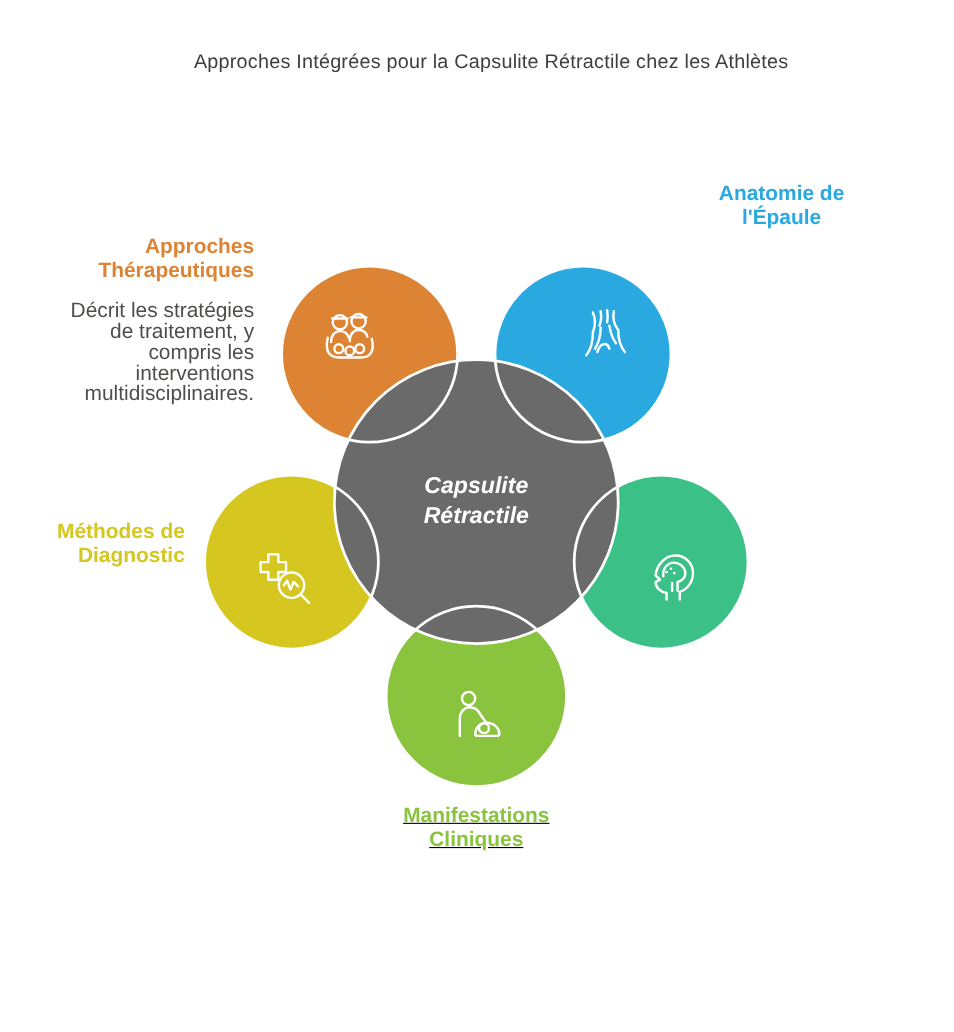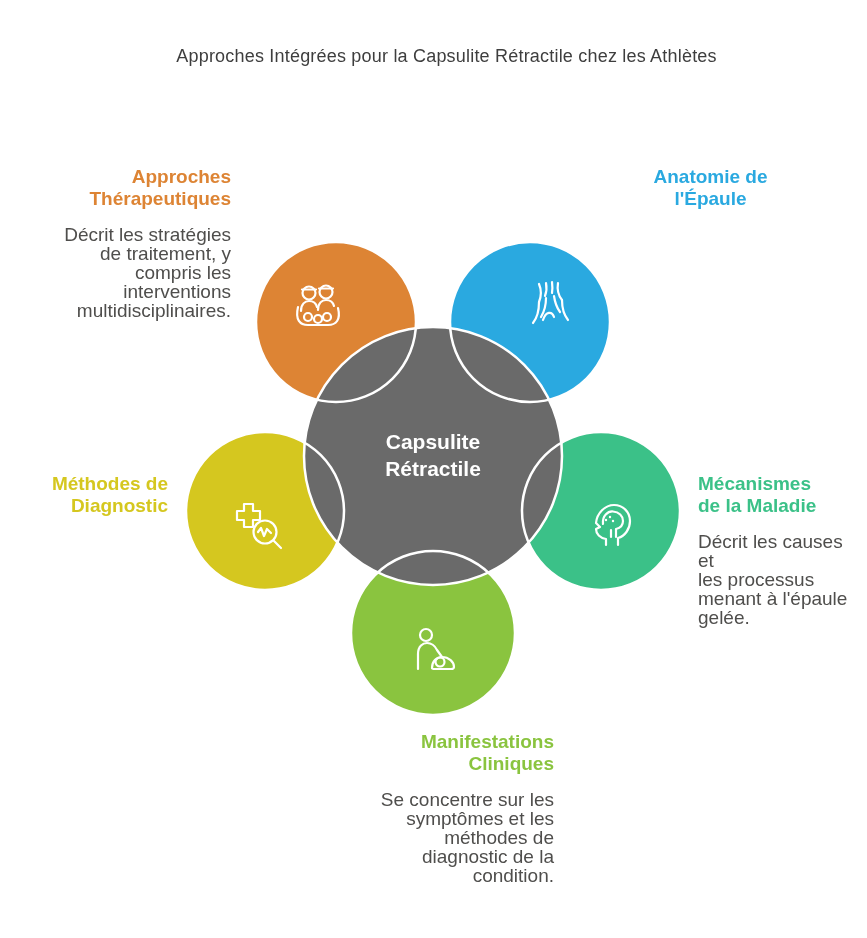--- a/index.html
+++ b/index.html
@@ -18,25 +18,26 @@
     white-space:pre-line;
   }
   .sec p {
     margin:15px 0 0 0; font-size:19px; line-height:19px; color:#4F4E4C;
     white-space:pre-line;
   }
   .sec-tl { left:36px;  top:166px; width:195px; text-align:right;  }
   .sec-tr { left:638px; top:166px; width:145px; text-align:center;   }
   .sec-l  { left:20px;  top:473px; width:148px; text-align:right;  }
   .sec-r  { left:698px; top:473px; width:158px; text-align:left;   }
-  .sec-b  { left:344px; top:731px; width:210px; text-align:right; }
+  .sec-b  { left:328px; top:731px; width:210px; text-align:center;text-decoration:underline; }
   .center-label {
     position:absolute; left:343px; top:428px; width:180px; text-align:center;
     color:#FFFFFF; font-size:21px; font-weight:bold; line-height:27px;
     white-space:pre-line;
+    font-style:italic;
   }
   .icon-stroke { fill:none; stroke:#FFFFFF; stroke-width:2.2;
                  stroke-linecap:round; stroke-linejoin:round; }
   .outline { fill:none; stroke:#FFFFFF; stroke-width:2.5; }
 </style>
 </head>
 <body>
 
 <div class="stage">
 
@@ -106,54 +107,41 @@
       <circle cx="-7" cy="-16" r="6"></circle>
       <path d="M -15,18 V 3 C -15,-5 -10,-8 -6,-8 C -1,-8 2,-5 4,-1 L 9,6"></path>
       <path d="M -1,17 C -1,10 4,6 9,6 C 16,6 21,11 21,16 C 21,17.5 20,18 18,18 H 2 C 0,18 -1,17.5 -1,17 z"></path>
       <circle cx="7" cy="11" r="4.5"></circle>
     </g>
   </svg>
 
   <div class="title">Approches Intégrées pour la Capsulite Rétractile chez les Athlètes</div>
 
   <section class="sec sec-tl">
-    <h2 style="color: rgb(221, 132, 52);">Approches
+    <h2 style="color: rgb(221, 132, 52); margin-top: 48px;">Approches
 Thérapeutiques</h2>
     <p>Décrit les stratégies
 de traitement, y
 compris les
 interventions
 multidisciplinaires.</p>
   </section>
 
   <section class="sec sec-tr">
     <h2 style="color: rgb(42, 169, 224);">Anatomie de
 l'Épaule</h2>
   </section>
 
   <section class="sec sec-l">
     <h2 style="color: rgb(213, 199, 31);">Méthodes de
 Diagnostic</h2>
   </section>
 
-  <section class="sec sec-r">
-    <h2 style="color: rgb(59, 193, 136);">Mécanismes
-de la Maladie</h2>
-    <p>Décrit les causes et
-les processus
-menant à l'épaule
-gelée.</p>
-  </section>
 
   <section class="sec sec-b">
     <h2 style="color: rgb(138, 196, 63);">Manifestations
 Cliniques</h2>
-    <p>Se concentre sur les
-symptômes et les
-méthodes de
-diagnostic de la
-condition.</p>
   </section>
 
   <div class="center-label">Capsulite
 Rétractile</div>
 
 </div>
 
 </body></html>

